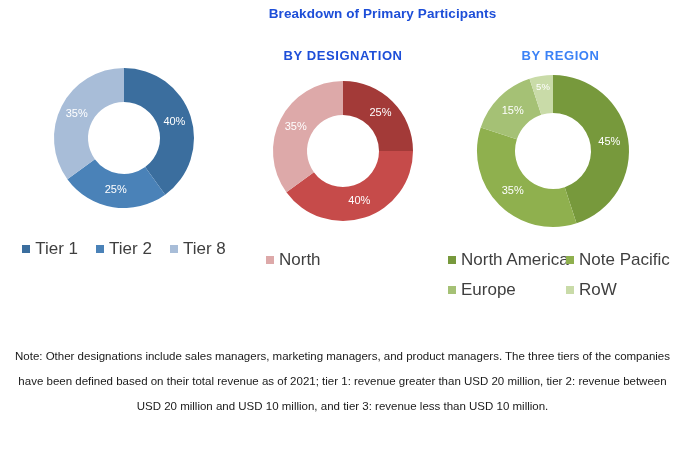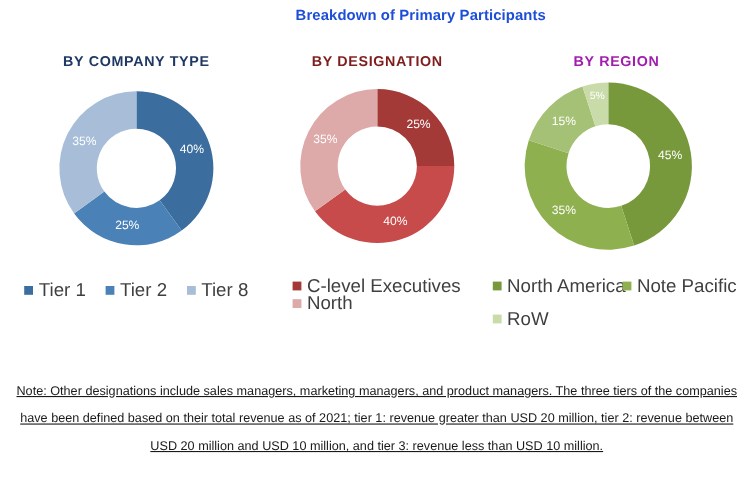--- a/index.html
+++ b/index.html
@@ -120,32 +120,30 @@
   .note {
     position: absolute;
     left: 12px;
     top: 344px;
     width: 661px;
     font-size: 11.5px;
     line-height: 25px;
     color: #1a1a1a;
     text-align: center;
     font-family: "Liberation Sans", sans-serif;
-    text-decoration: underline;
   }
 </style>
 </head>
 <body>
 
 <div id="page">
 
   <div class="main-title" style="color: #1d4ed8; margin-left: 40px;">Breakdown of Primary Participants</div>
 
   <div class="panel" id="panel-company">
-    <div class="panel-heading" id="heading-company" style="color: rgb(31, 56, 100);">BY COMPANY TYPE</div>
     <div class="donut-wrap">
       <svg id="svg-company" width="232" height="185" viewBox="0 0 232 185" role="img">
           <path d="M 116 20 A 70 70 0 0 1 157.14496766047313 146.63118960624632 L 137.16026908252903 119.1246117974981 A 36 36 0 0 0 116 54 Z" fill="#3b6e9e"></path>
           <text x="166.40599536364314" y="73.6220992981278" class="slice-label">40%</text>
           <path d="M 157.14496766047313 146.63118960624632 A 70 70 0 0 1 59.368810393753684 131.14496766047313 L 86.8753882025019 111.16026908252904 A 36 36 0 0 0 137.16026908252903 119.1246117974981 Z" fill="#4a82b8"></path>
           <text x="107.70897335286776" y="142.3474820515423" class="slice-label">25%</text>
           <path d="M 59.368810393753684 131.14496766047313 A 70 70 0 0 1 115.99999999999999 20 L 116 54 A 36 36 0 0 0 86.8753882025019 111.16026908252904 Z" fill="#a8bdd8"></path>
           <text x="68.77665421801649" y="65.93850351380405" class="slice-label">35%</text>
         </svg>
     </div>
@@ -161,45 +159,41 @@
           </div>
           <div class="legend-item">
             <span class="legend-swatch" style="background: rgb(168, 189, 216);"></span>
             <span class="legend-label">Tier 8</span>
           </div>
         </div>
     </div>
   </div>
 
   <div class="panel" id="panel-designation">
-    <div class="panel-heading" id="heading-designation" style="color: #7f1d1d;">BY DESIGNATION</div>
+    <div class="panel-heading" id="heading-designation" style="color: #1d4ed8;">BY DESIGNATION</div>
     <div class="donut-wrap">
       <svg id="svg-designation" width="190" height="180" viewBox="0 0 190 180" role="img">
           <path d="M 95 18 A 70 70 0 0 1 165 88 L 131 88 A 36 36 0 0 0 95 52 Z" fill="#a33a38"></path>
           <text x="132.47665940288704" y="50.523340597112984" class="slice-label">25%</text>
           <path d="M 165 88 A 70 70 0 0 1 38.368810393753684 129.14496766047313 L 65.8753882025019 109.16026908252904 A 36 36 0 0 0 131 88 Z" fill="#c64b4a"></path>
           <text x="111.37790070187222" y="138.40599536364314" class="slice-label">40%</text>
           <path d="M 38.368810393753684 129.14496766047313 A 70 70 0 0 1 94.99999999999999 18 L 95 52 A 36 36 0 0 0 65.8753882025019 109.16026908252904 Z" fill="#dda9a9"></path>
           <text x="47.77665421801649" y="63.93850351380405" class="slice-label">35%</text>
         </svg>
     </div>
     <div class="legend" id="legend-designation">
         <div class="legend-item">
-          <span class="legend-swatch" style="background: rgb(163, 58, 56);"></span>
-          <span class="legend-label">C-level Executives</span>
-        </div>
-        <div class="legend-item">
           <span class="legend-swatch" style="background: rgb(221, 169, 169);"></span>
           <span class="legend-label">North</span>
         </div>
       </div>
   </div>
 
   <div class="panel" id="panel-region">
-    <div class="panel-heading" id="heading-region" style="color: #a21caf;">BY REGION</div>
+    <div class="panel-heading" id="heading-region" style="color: #3b82f6;">BY REGION</div>
     <div class="donut-wrap">
       <svg id="svg-region" width="245" height="180" viewBox="0 0 245 180" role="img">
           <path d="M 115 12 A 76 76 0 0 1 138.485291572496 160.28029523843168 L 126.742645786248 124.14014761921584 A 38 38 0 0 0 115 50 Z" fill="#77993c"></path>
           <text x="171.29823541392284" y="79.08323549270685" class="slice-label">45%</text>
           <path d="M 138.485291572496 160.28029523843168 A 76 76 0 0 1 42.71970476156834 64.51470842750398 L 78.85985238078416 76.25735421375198 A 38 38 0 0 0 126.742645786248 124.14014761921584 Z" fill="#8fb04e"></path>
           <text x="74.69491347236679" y="128.30508652763322" class="slice-label">35%</text>
           <path d="M 42.71970476156834 64.51470842750398 A 76 76 0 0 1 91.51470842750399 15.719704761568337 L 103.257354213752 51.85985238078417 A 38 38 0 0 0 78.85985238078416 76.25735421375198 Z" fill="#a5c175"></path>
           <text x="74.69491347236678" y="47.69491347236679" class="slice-label">15%</text>
           <path d="M 91.51470842750399 15.719704761568337 A 76 76 0 0 1 114.99999999999999 12 L 115 50 A 38 38 0 0 0 103.257354213752 51.85985238078417 Z" fill="#c9dba8"></path>
           <text x="104.98819423742522" y="24.78794620191119" class="slice-label small">5%</text>
@@ -208,20 +202,24 @@
     <div class="legend" id="legend-region">
         <div class="legend-item">
           <span class="legend-swatch" style="background: rgb(119, 153, 60);"></span>
           <span class="legend-label">North America</span>
         </div>
         <div class="legend-item">
           <span class="legend-swatch" style="background: rgb(143, 176, 78);"></span>
           <span class="legend-label">Note Pacific</span>
         </div>
         <div class="legend-item">
+          <span class="legend-swatch" style="background: rgb(165, 193, 117);"></span>
+          <span class="legend-label">Europe</span>
+        </div>
+        <div class="legend-item">
           <span class="legend-swatch" style="background: rgb(201, 219, 168);"></span>
           <span class="legend-label">RoW</span>
         </div>
       </div>
   </div>
 
   <div class="note">Note: Other designations include sales managers, marketing managers, and product managers. The three tiers of the companies have been defined based on their total revenue as of 2021; tier 1: revenue greater than USD 20 million, tier 2: revenue between USD 20 million and USD 10 million, and tier 3: revenue less than USD 10 million.</div>
 
 </div>
 

